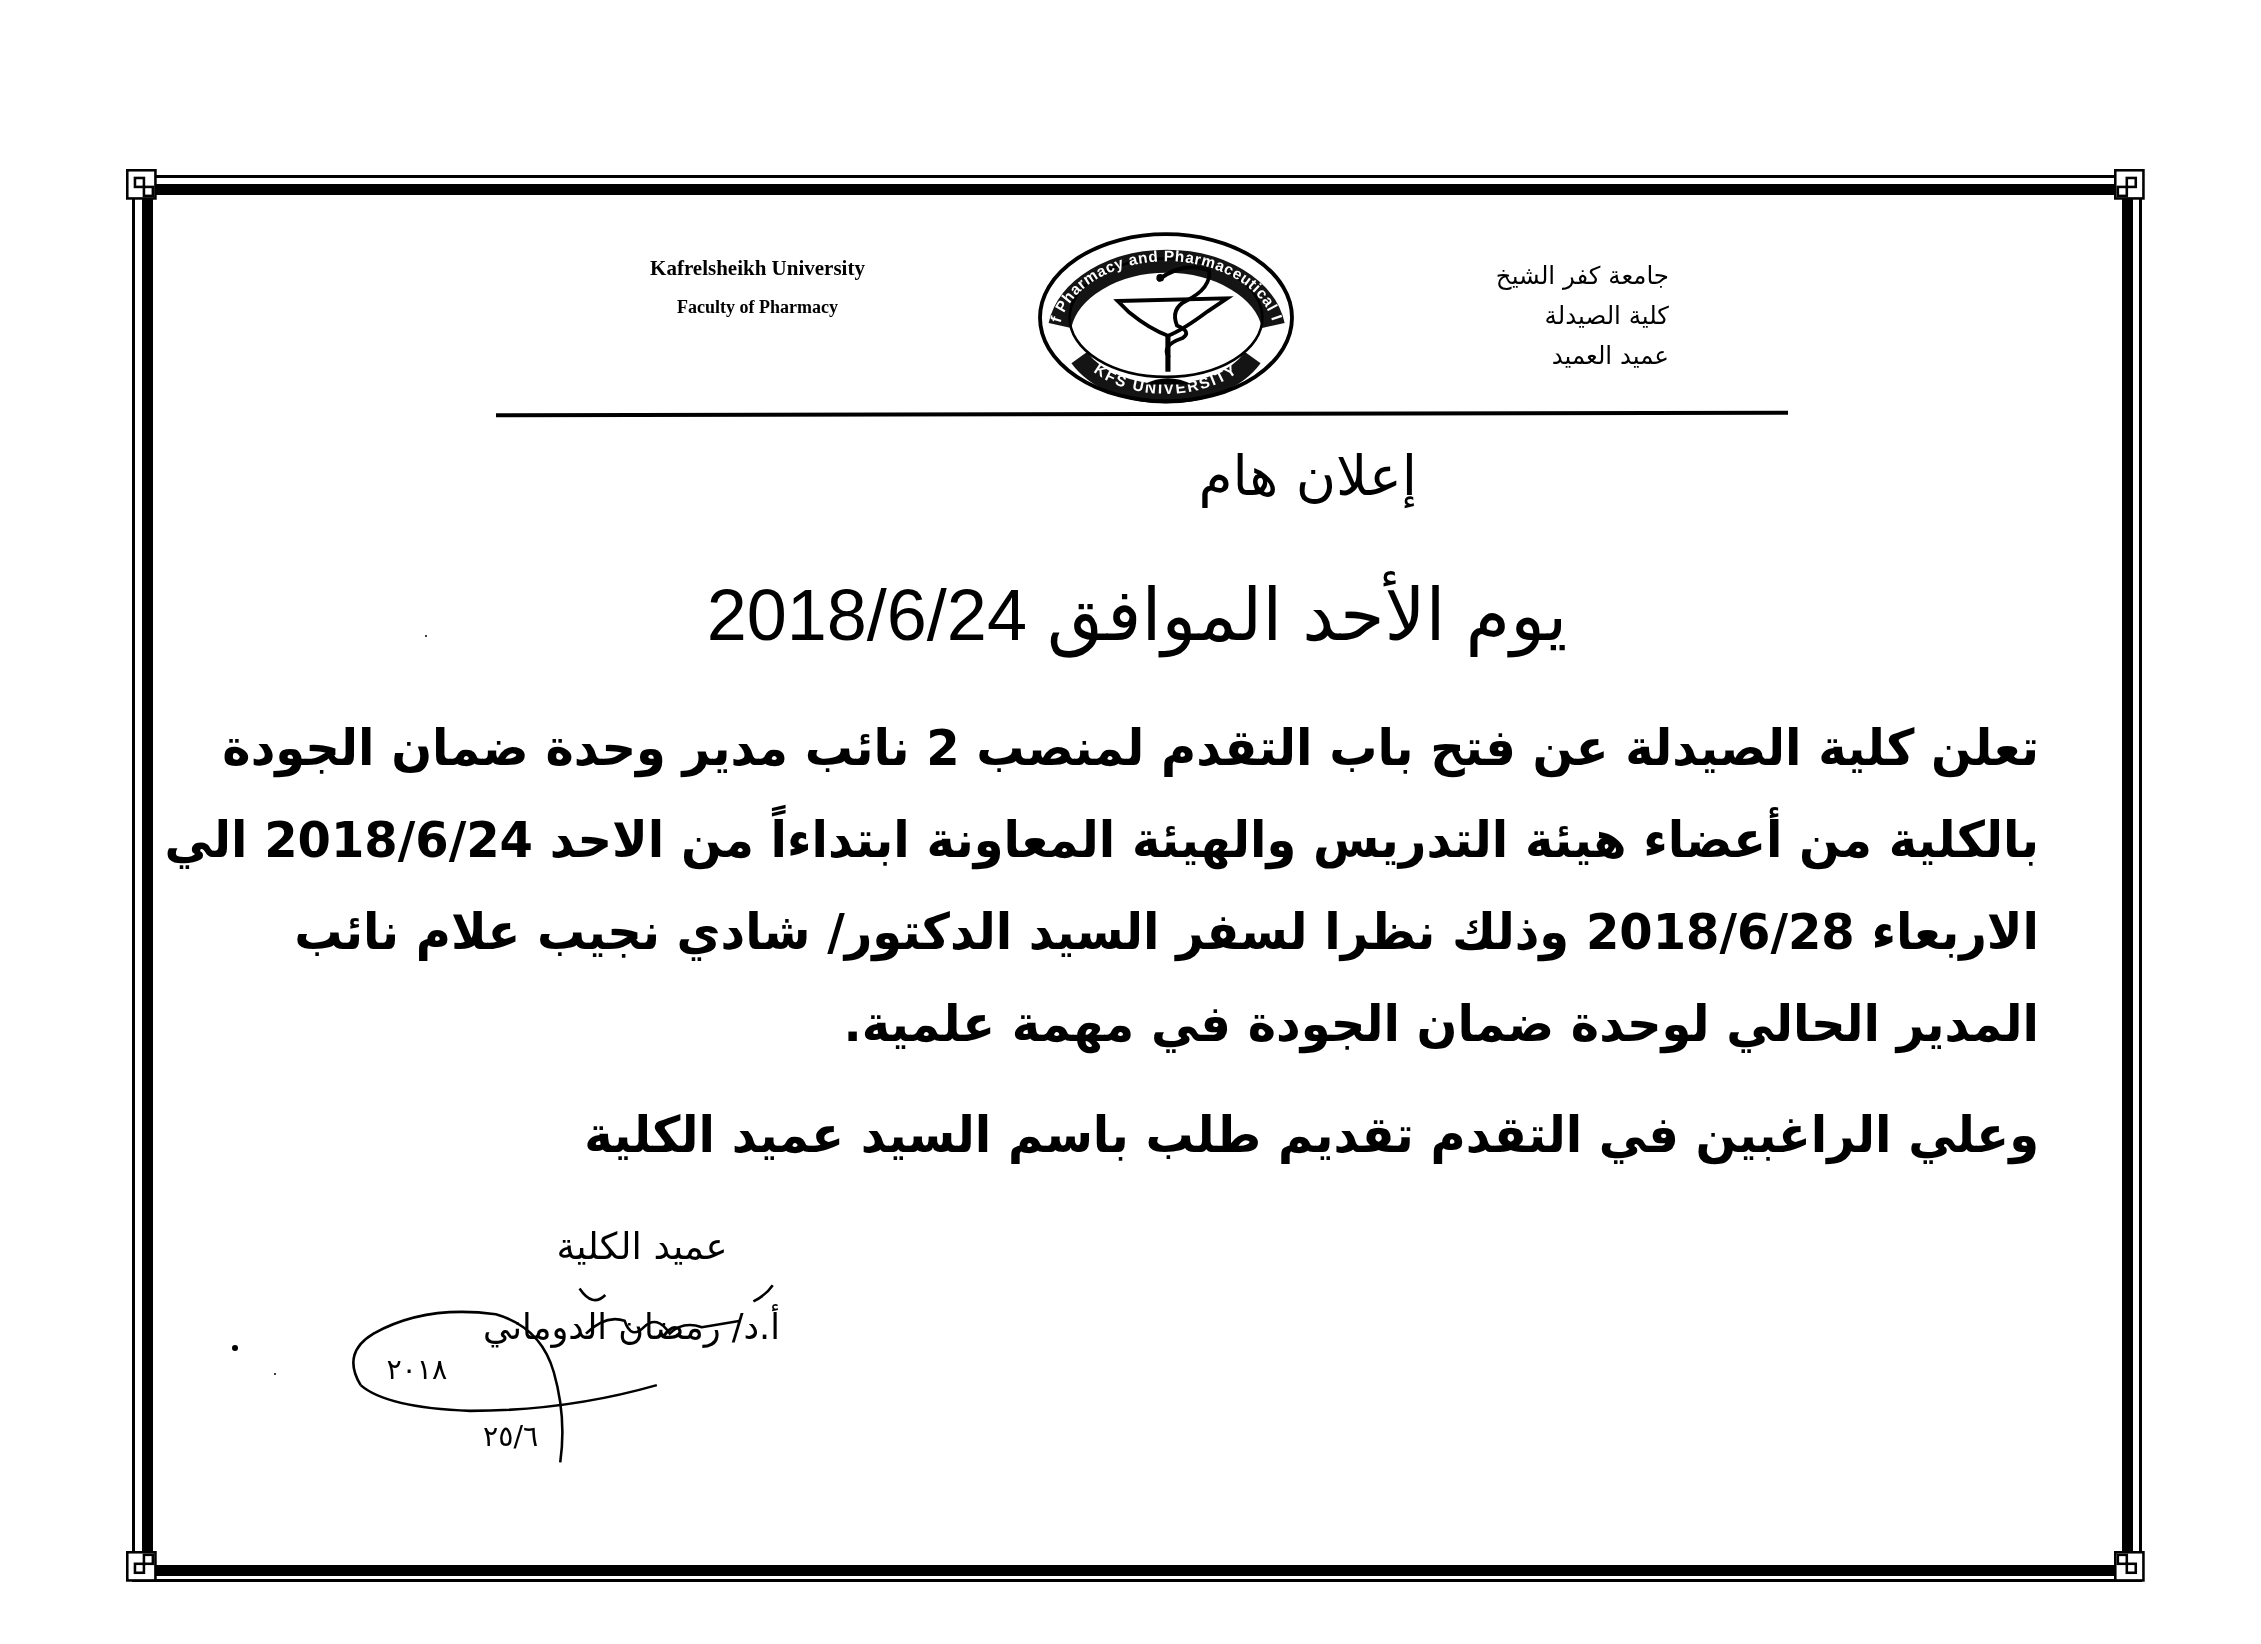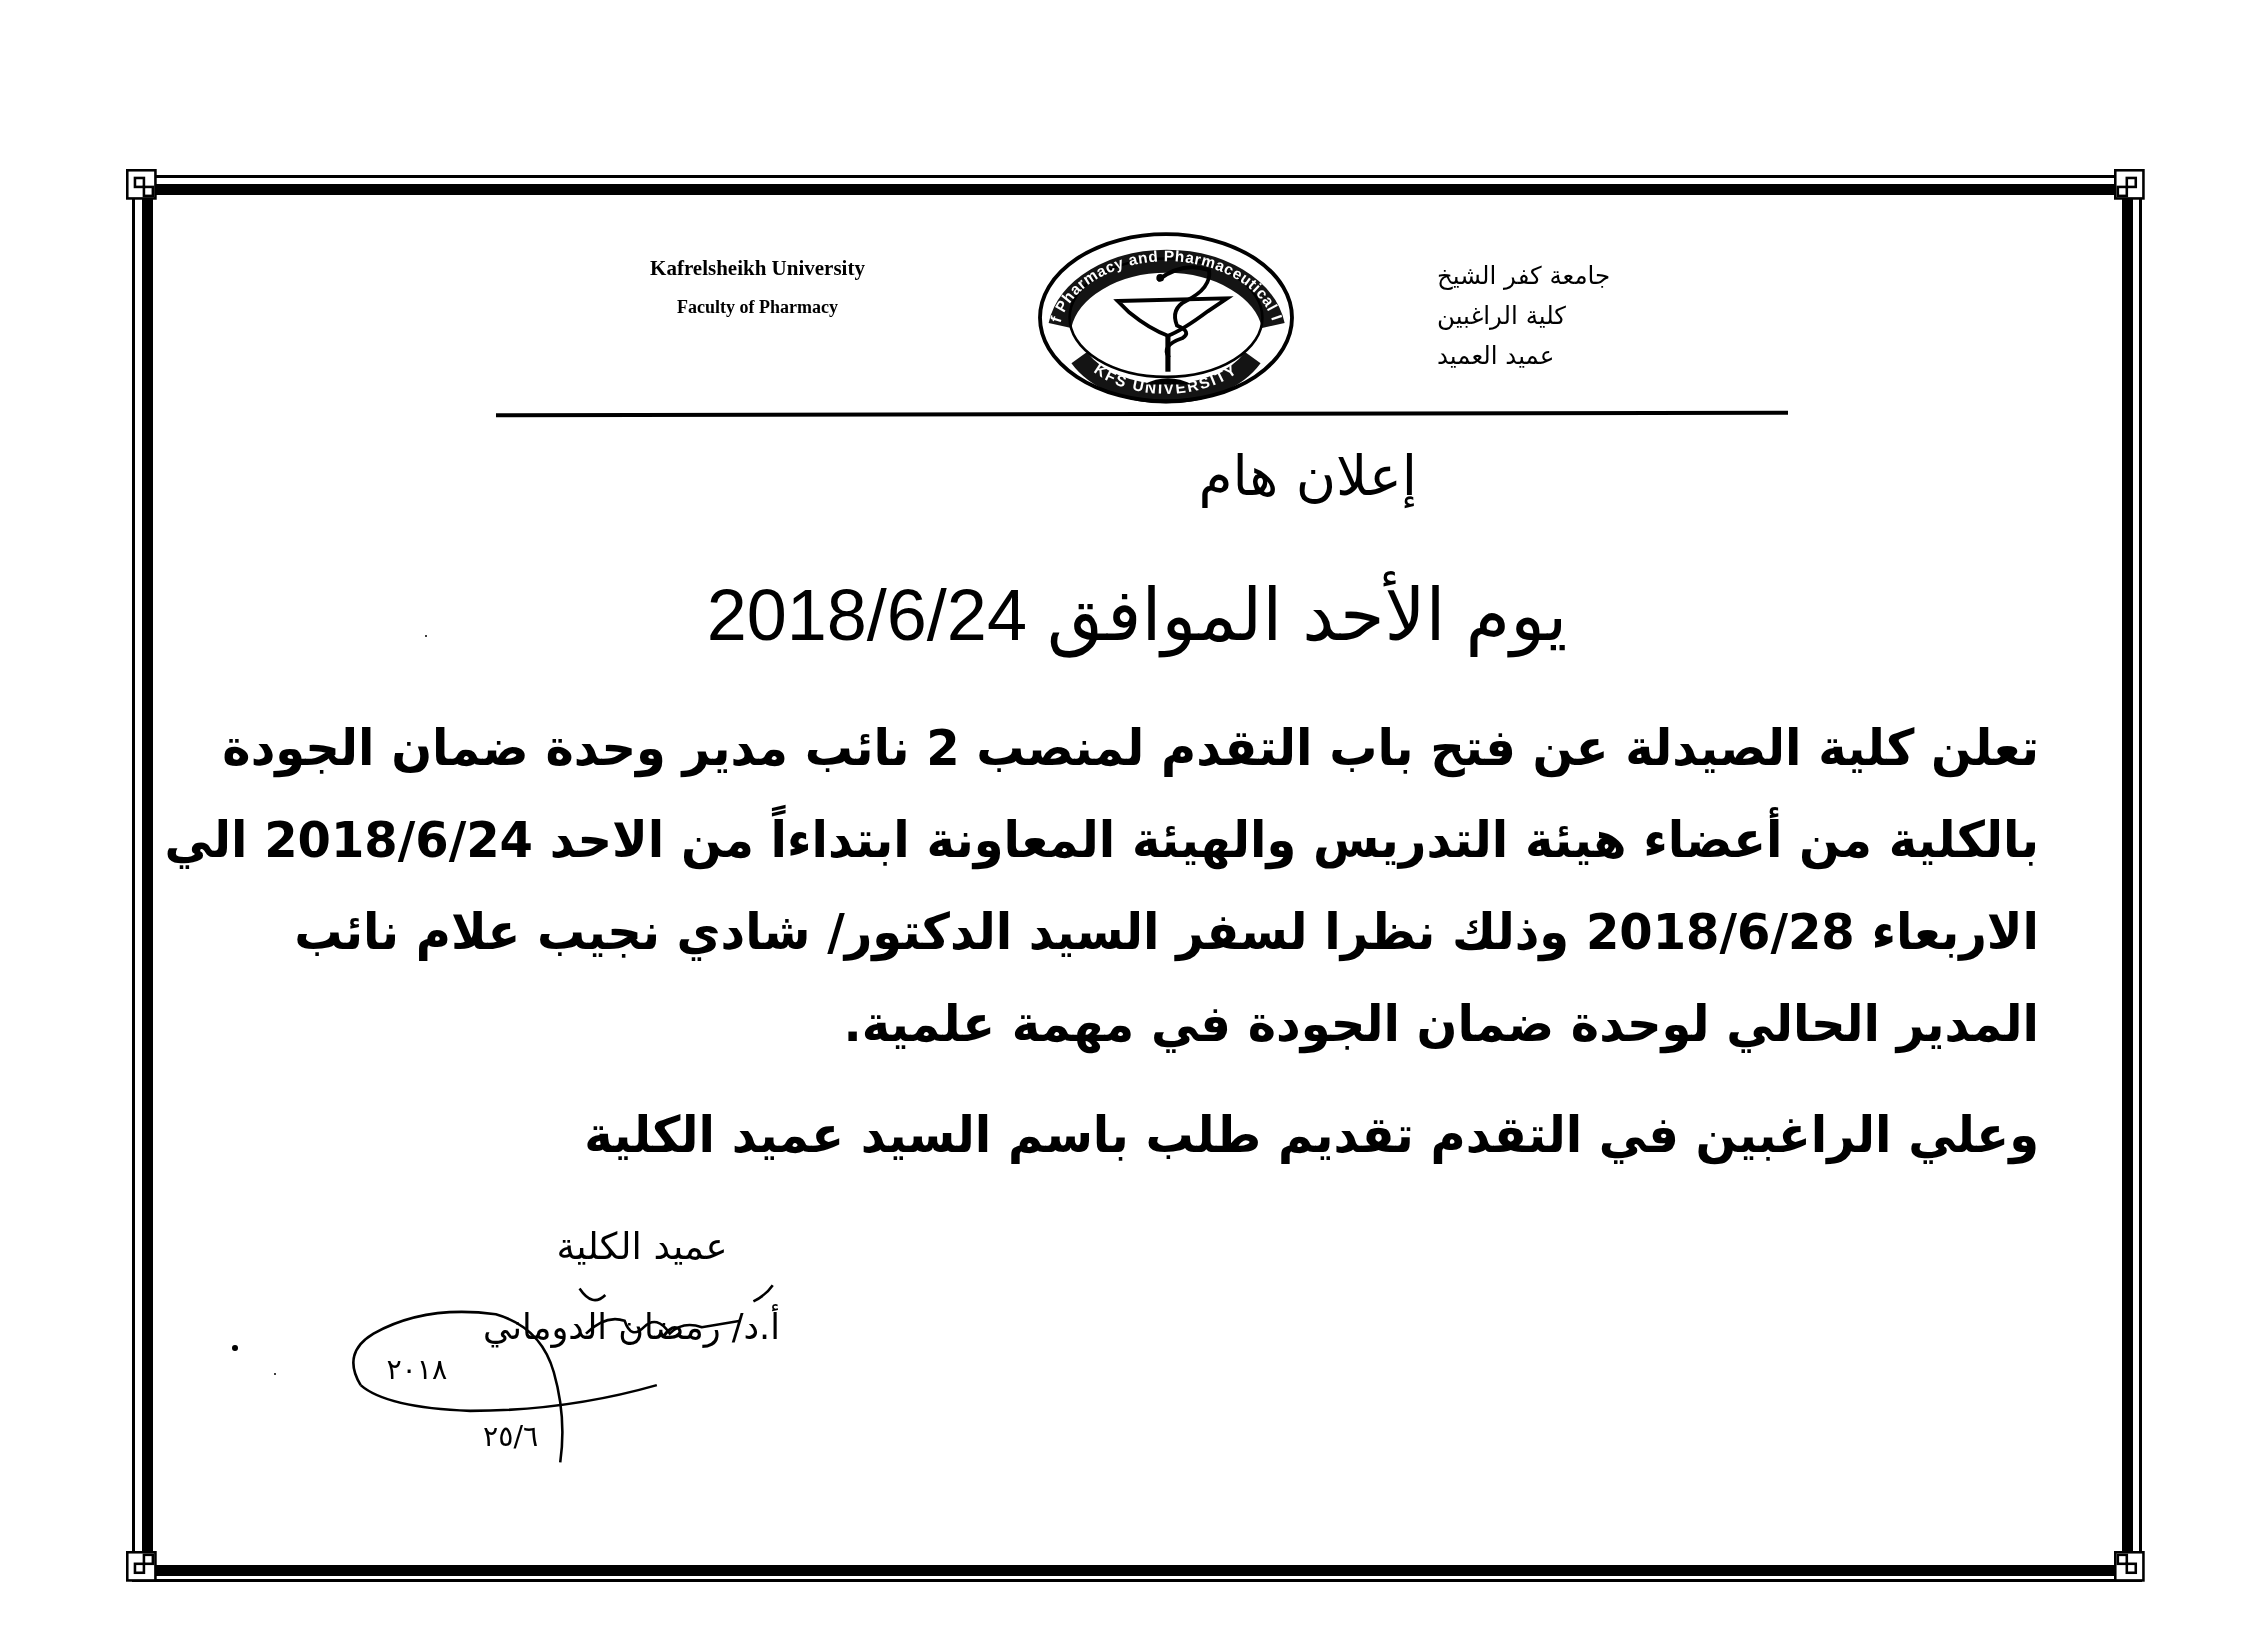--- a/index.html
+++ b/index.html
@@ -49,21 +49,21 @@
     line-height: 1.15;
   }
   .hdr-en .l1 { font-size: 21px; display: block; }
   .hdr-en .l2 { font-size: 18px; display: block; margin-top: 17px; }
 
   .hdr-ar {
     position: absolute;
     left: 1437px; top: 256px;
     width: 232px;
     direction: rtl;
-    text-align: left;
+    text-align: right;
     font-family: "DejaVu Sans", sans-serif;
     font-size: 24.5px;
     line-height: 40px;
   }
   .hdr-ar span { display: block; }
 
   .seal {
     position: absolute;
     left: 1034px; top: 229px;
     width: 264px; height: 180px;
@@ -219,21 +219,21 @@
       <line x1="208" y1="166" x2="208" y2="222" stroke="#000" stroke-width="8"></line>
       <path d="M 170 242 Q 208 222 246 242 Z" fill="#000"></path>
 
       <path d="M 192 80 Q 230 50 272 64 Q 276 92 236 112 Q 212 124 222 150 Q 246 160 230 170 Q 196 182 210 200" fill="none" stroke="#000" stroke-width="6"></path>
       <circle cx="196" cy="76" r="6" fill="#000"></circle>
     </svg>
   </div>
 
   <div class="hdr-ar">
     <span>جامعة كفر الشيخ</span>
-    <span>كلية الراغبين</span>
+    <span>كلية الصيدلة</span>
     <span>عميد العميد</span>
   </div>
 
   <div class="rule"></div>
 
   <div class="title">إعلان هام</div>
 
   <div class="date-line">يوم الأحد الموافق 2018/6/24</div>
 
   <div class="body">

